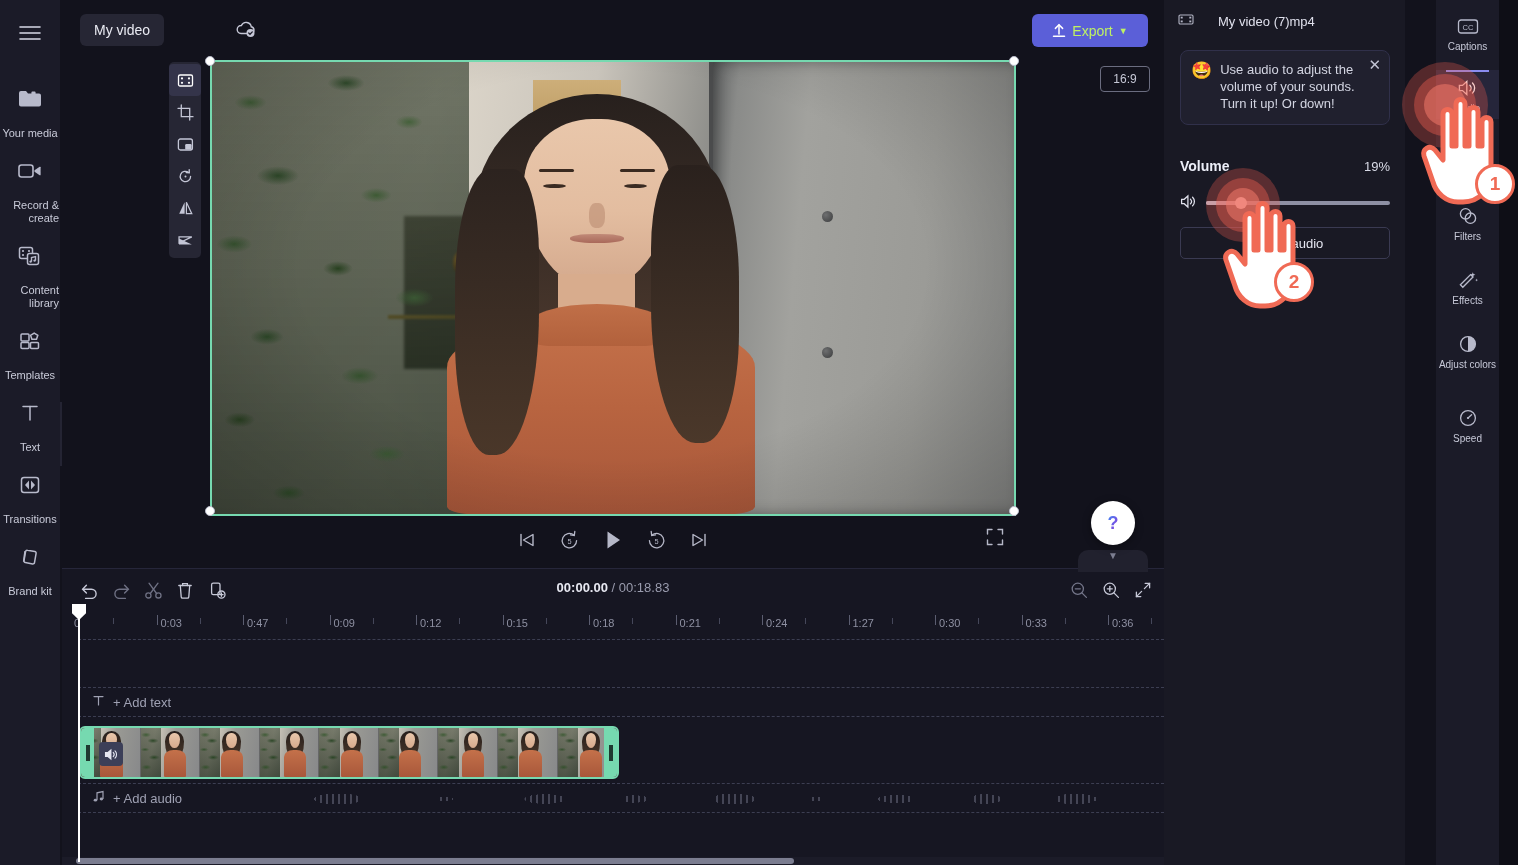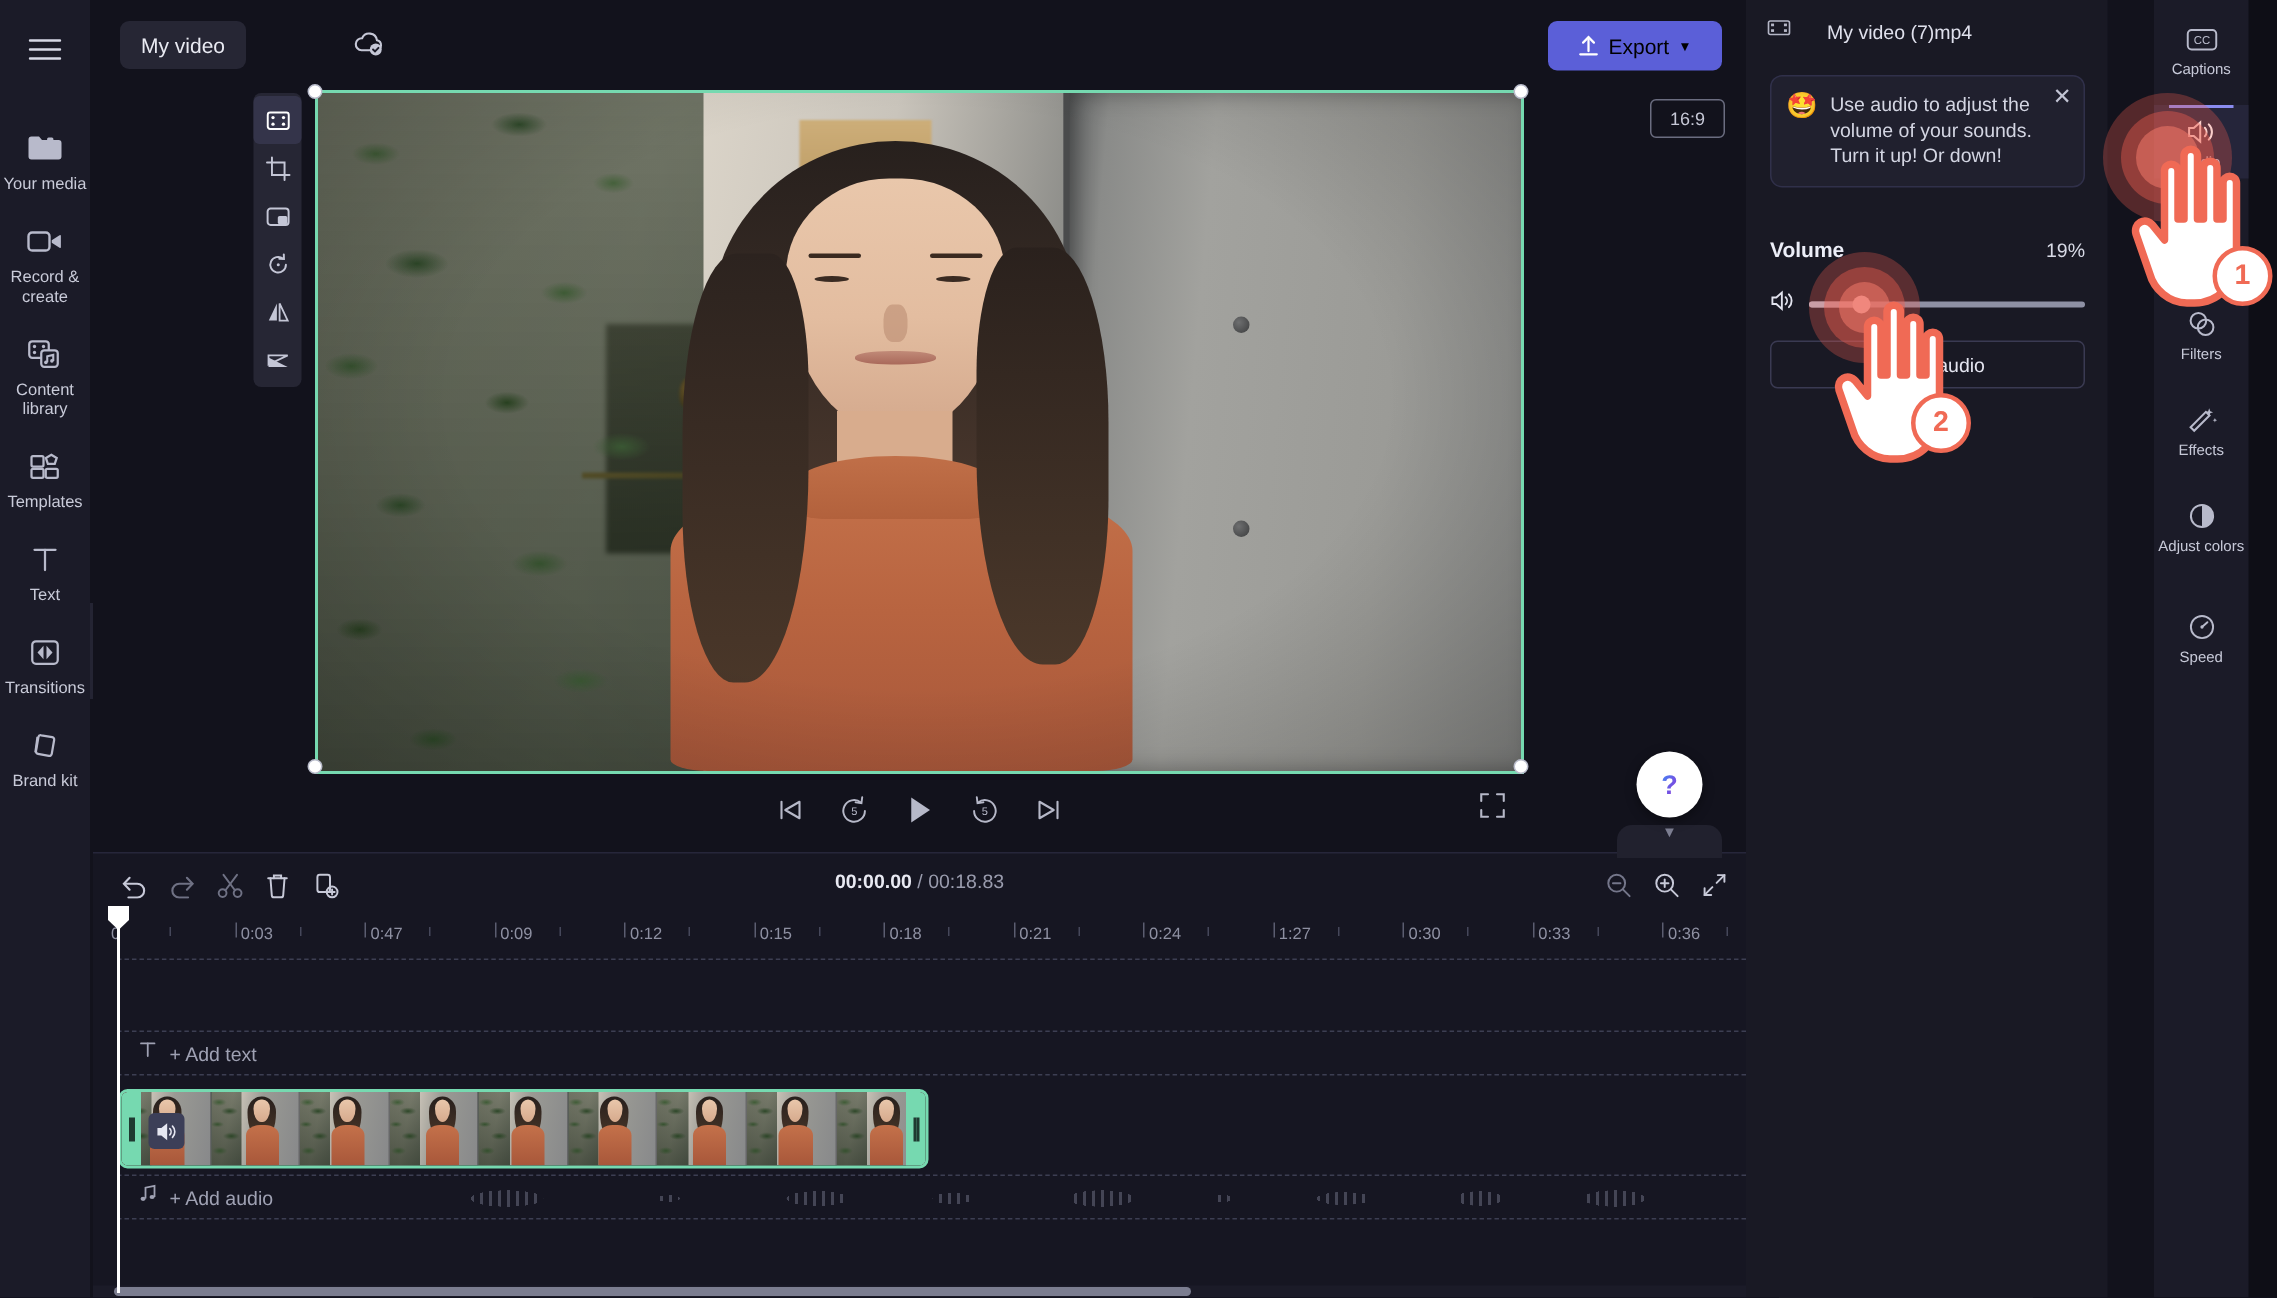--- a/index.html
+++ b/index.html
@@ -23,22 +23,22 @@
     border-radius: 5px; cursor: pointer;
   }
   #hamburger svg { display:block; }
   .rail-item {
     width: 60px; margin-top: 10px;
     display: flex; flex-direction: column; align-items: center;
     cursor: pointer; padding: 4px 0 2px 0;
   }
   .rail-item .ri-icon { height: 30px; display:flex; align-items:center; justify-content:center; color:#b8bacb; }
   .rail-item .ri-label {
-    margin-top: 3px; font-size: 11px; line-height: 13px; color: #c9cbd9;
-    text-align: center; max-width: 58px;
+    margin-top: 13px; font-size: 11px; line-height: 13px; color: #c9cbd9;
+    text-align: right; max-width: 58px;
   }
 
   
   #left-collapse {
     position: absolute; left: 60px; top: 402px; width: 14px; height: 64px;
     background: #242433; border-radius: 0 8px 8px 0;
     display: flex; align-items: center; justify-content: center; cursor: pointer;
   }
   #right-collapse {
     position: absolute; left: 1148px; top: 402px; width: 14px; height: 64px;
@@ -54,21 +54,21 @@
   }
   #topbar { position: absolute; left: 0; top: 0; width: 1102px; height: 60px; }
   #project-name {
     position: absolute; left: 18px; top: 14px; height: 32px;
     padding: 0 14px; border-radius: 6px; background: #262634;
     display: flex; align-items: center; color: #e9eaf2; font-size: 14px; cursor: pointer;
   }
   #cloud-saved { position: absolute; left: 172px; top: 19px; cursor: pointer; }
   #export-btn {
     position: absolute; left: 970px; top: 14px; width: 116px; height: 33px;
-    background: #5b5fd8; border-radius: 6px; color: #000000;
+    background: #5b5fd8; border-radius: 6px; color: #bef264;
     display: flex; align-items: center; justify-content: center; gap: 6px;
     font-size: 14px; cursor: pointer;
   }
 
   
   #edit-toolbar {
     position: absolute; left: 107px; top: 62px; width: 32px;
     background: #262634; border-radius: 5px;
     display: flex; flex-direction: column; align-items: center;
     padding: 2px 0; z-index: 6;

